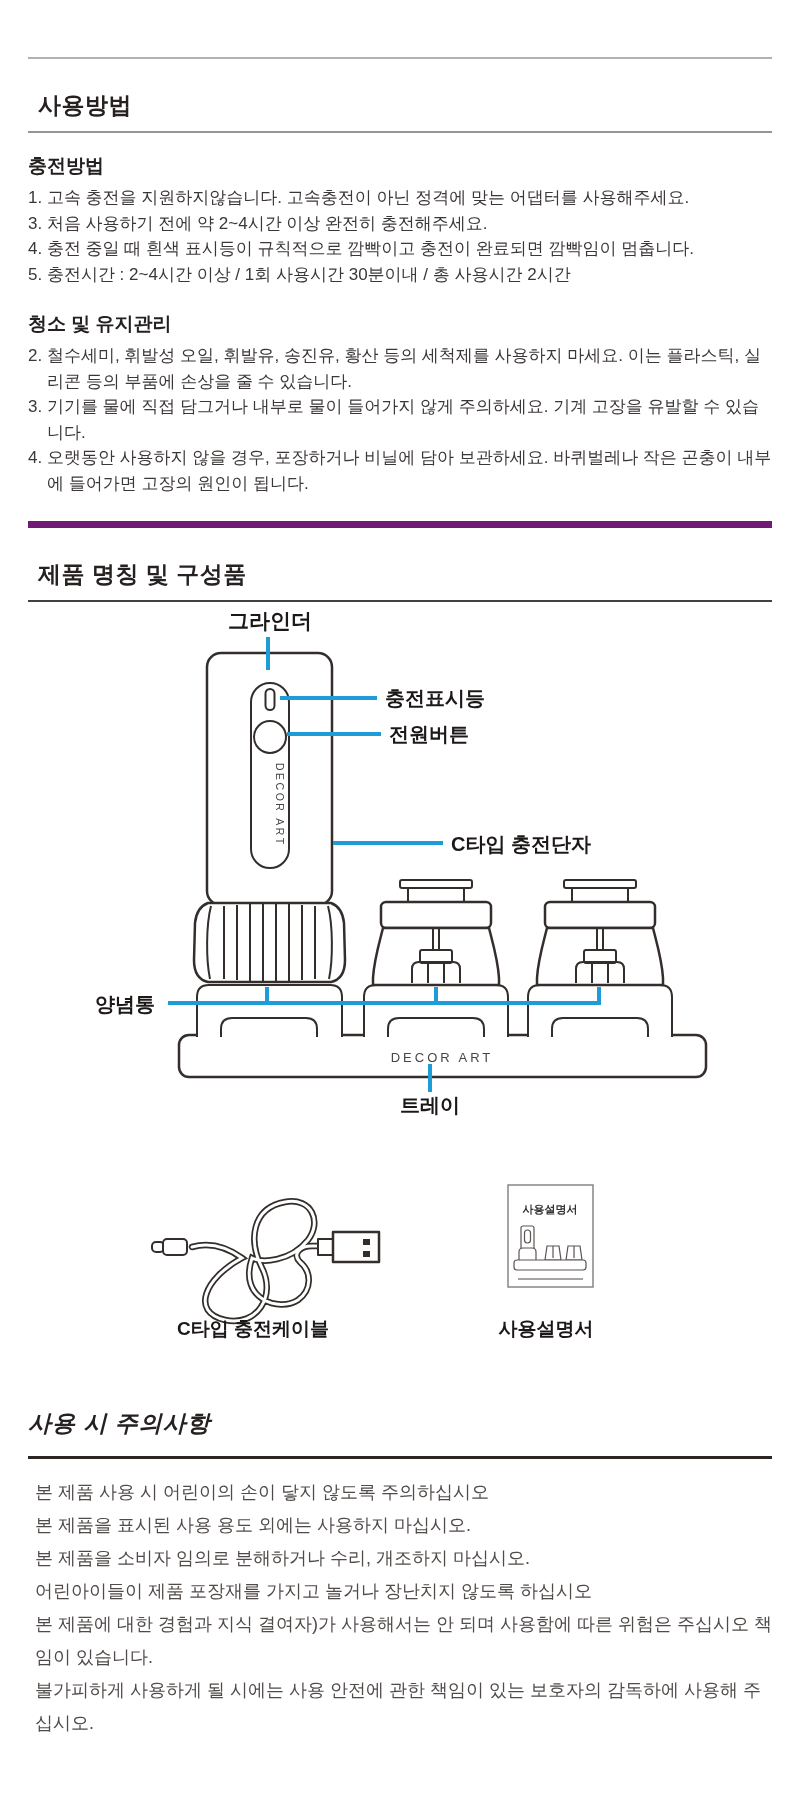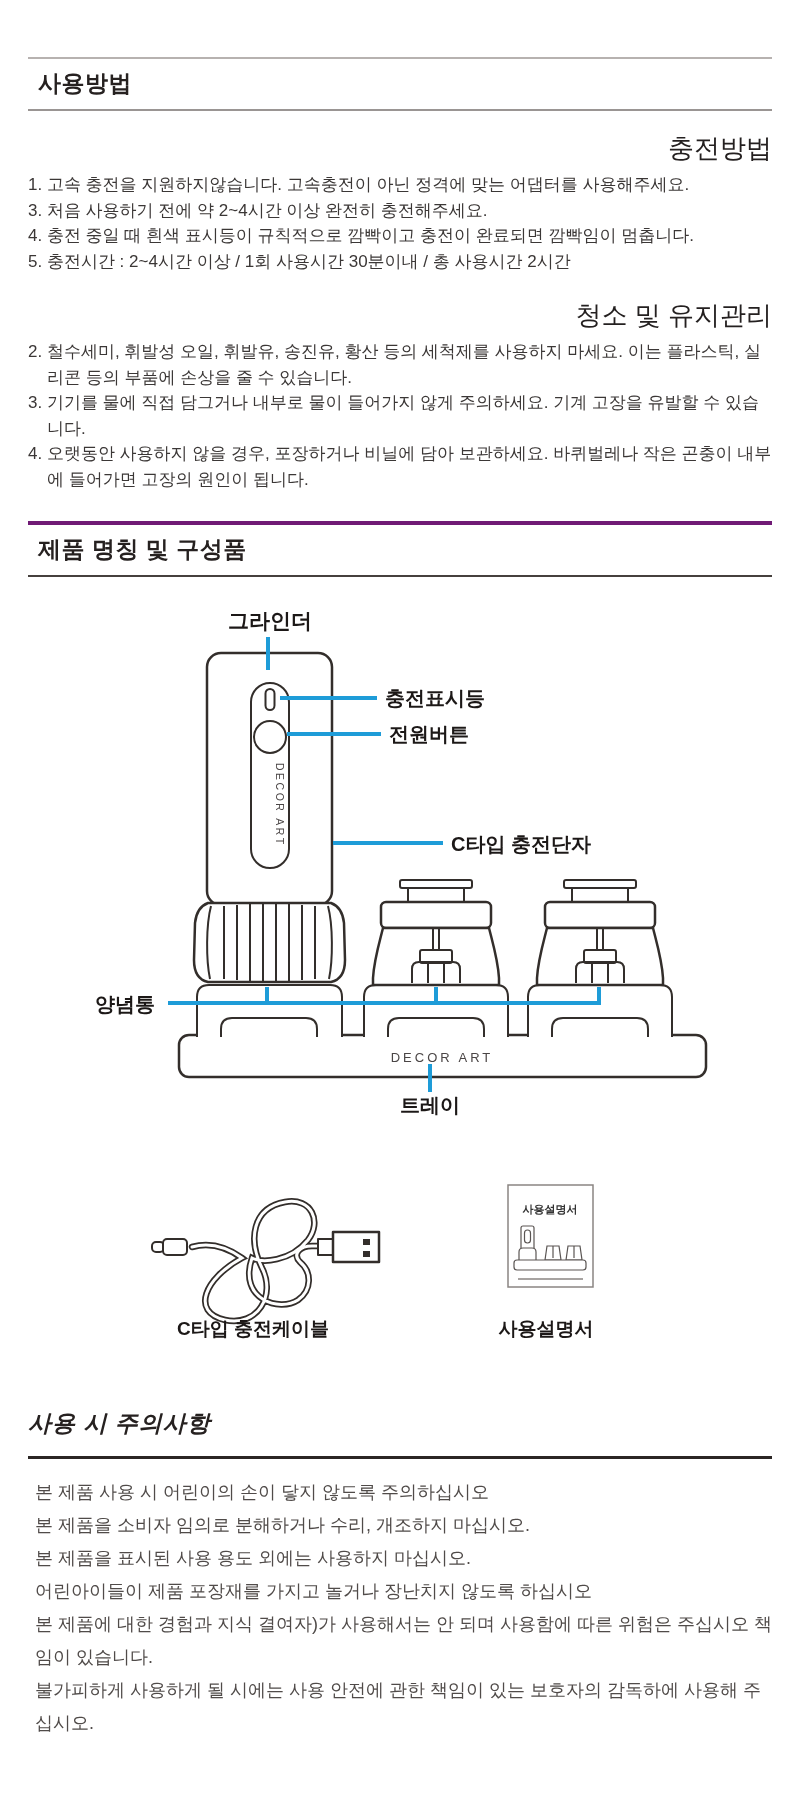--- a/index.html
+++ b/index.html
@@ -7,24 +7,24 @@
   .page {
     position:relative; width:800px; height:1805px; background:#fff;
     font-family:"Liberation Sans", sans-serif; color:#3b3736; overflow:hidden;
   }
   
   .sec { position:absolute; left:28px; right:28px; }
   .sec-bar {
     border-top:2px solid #b7b2b0; border-bottom:2px solid #9a9593;
     padding:9px 8px 10px 10px;
   }
-  .sec-bar.dark-bottom { border-top:4px solid #701a75; border-bottom:2px solid #46403d; }
-  .sec-title { font-size:23px; font-weight:bold; color:#262120; letter-spacing:0.5px; }
+  .sec-bar.dark-bottom { border-top:7px solid #701a75; border-bottom:2px solid #46403d; }
+  .sec-title { font-size:23px; font-weight:bold; color:#262120; letter-spacing:0.5px;margin-top:22px; }
   
-  .sub-head { margin-top:20px; font-size:26px; font-weight:normal; color:#242020;text-align:right; }
+  .sub-head { margin-top:20px; font-size:19px; font-weight:bold; color:#242020; }
   .plain-list { list-style:none; margin-top:6px; }
   .plain-list li {
     font-size:17px; line-height:25.5px; color:#3b3736;
     padding-left:19px; text-indent:-19px;
   }
   .sub-head.second { margin-top:24px; }
   
   .caution-title { font-size:23px; font-weight:bold; color:#262120; letter-spacing:1px;font-style:italic; }
   .caution-rule { border:none; border-top:3px solid #2b2624; margin-top:17px; }
   .caution-list { list-style:none; margin-top:17px; }
@@ -176,22 +176,22 @@
       <line x1="518" y1="1279" x2="583" y2="1279" stroke="#8a8582" stroke-width="1.5"></line>
     </g>
     <text class="comp-lbl" x="546" y="1335">사용설명서</text>
   </svg>
 
   <div class="sec" style="top:1408px;">
     <div class="caution-title">사용 시 주의사항</div>
     <hr class="caution-rule">
     <ul class="caution-list">
       <li>본 제품 사용 시 어린이의 손이 닿지 않도록 주의하십시오</li>
+      <li>본 제품을 표시된 사용 용도 외에는 사용하지 마십시오.</li>
       <li>본 제품을 소비자 임의로 분해하거나 수리, 개조하지 마십시오.</li>
-      <li>본 제품을 표시된 사용 용도 외에는 사용하지 마십시오.</li>
       <li>어린아이들이 제품 포장재를 가지고 놀거나 장난치지 않도록 하십시오</li>
       <li>본 제품에 대한 경험과 지식 결여자)가 사용해서는 안 되며 사용함에 따른 위험은 주십시오 책임이 있습니다.</li>
       <li>불가피하게 사용하게 될 시에는 사용 안전에 관한 책임이 있는 보호자의 감독하에 사용해 주십시오.</li>
     </ul>
 
   </div>
 
 </div>
 
 </body></html>

